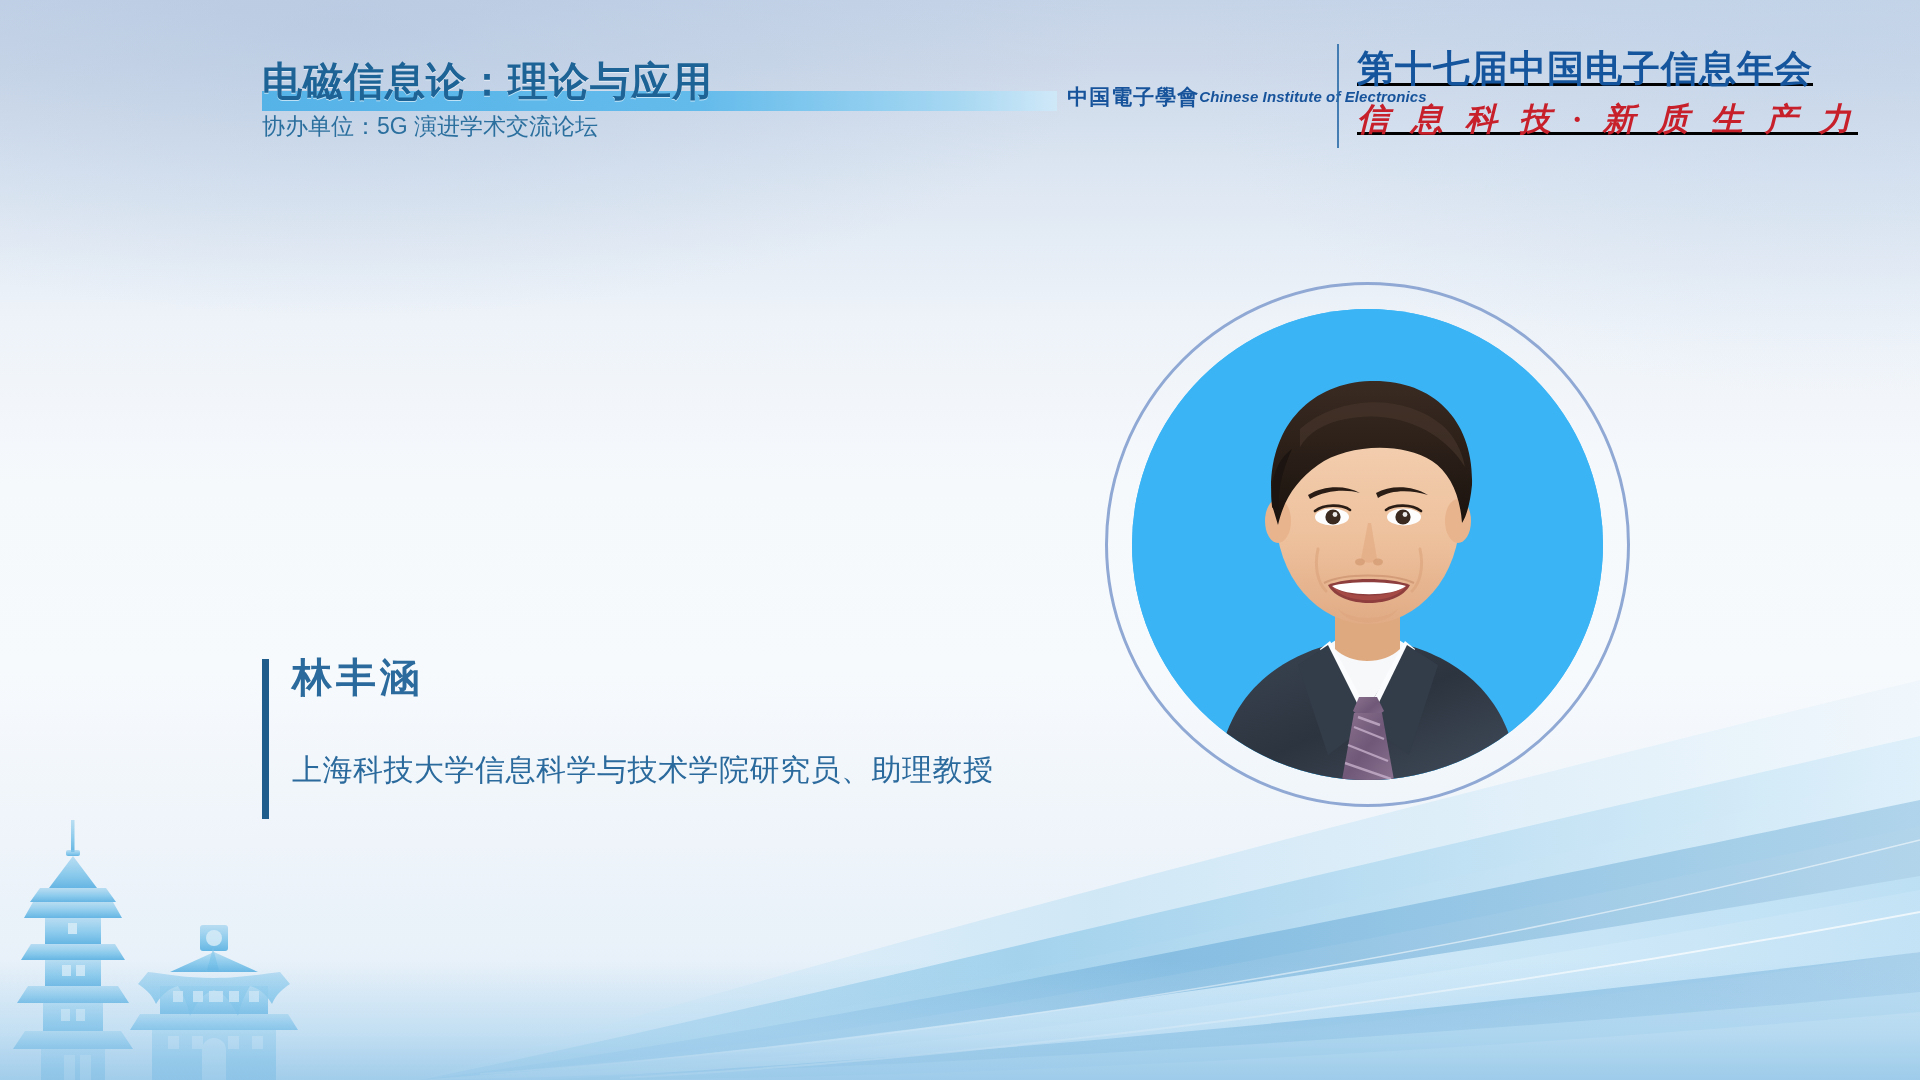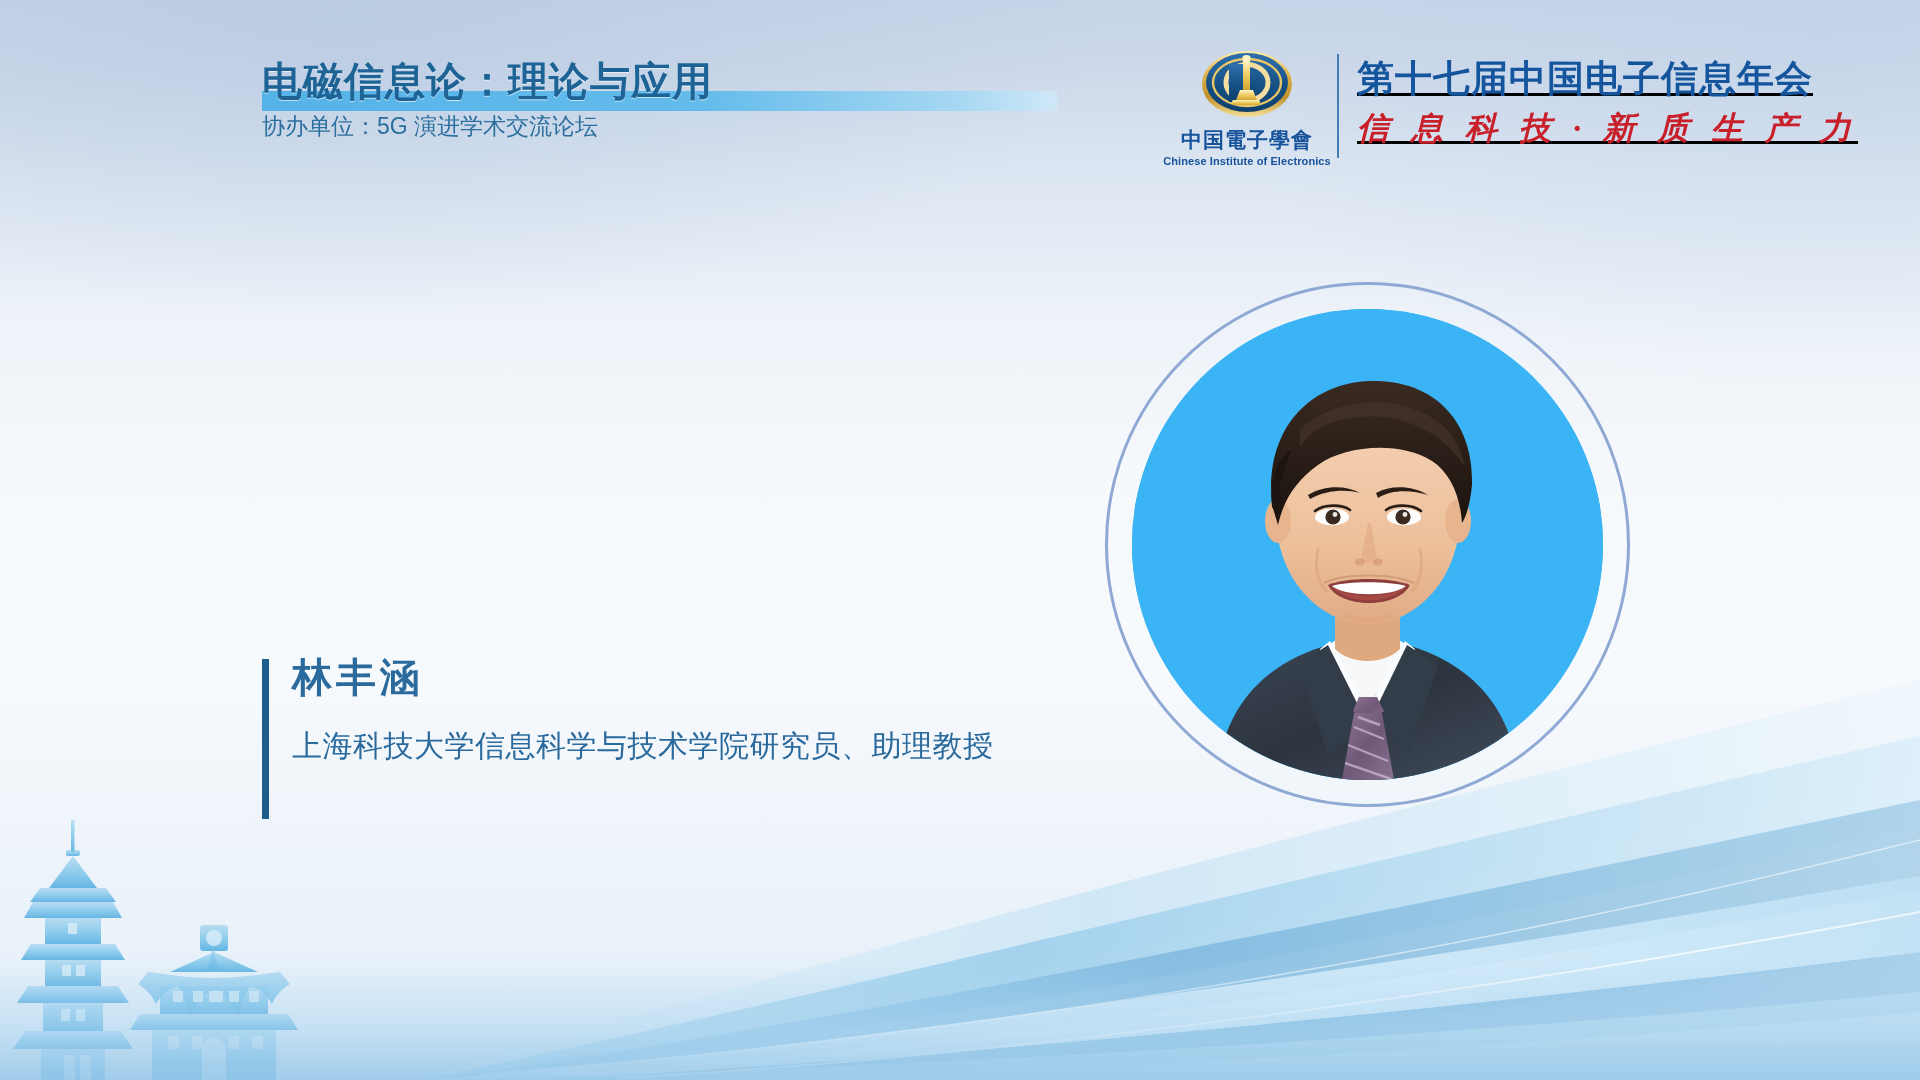--- a/index.html
+++ b/index.html
@@ -57,31 +57,31 @@
     font-size:23px; line-height:1.38;
     color:#2b6f9e; font-weight:400;
     white-space:nowrap;
   }
 
   
   .conf-lockup{
     position:absolute; right:62px; top:40px;
     display:flex; align-items:center; gap:0;
   }
-  .cie-logo{ width:152px; display:flex; flex-direction:column; align-items:center; }
+  .cie-logo{ width:152px; display:flex; align-items:center;justify-content:center; }
   .cie-emblem{ width:96px; height:80px; }
   .cie-cn{
     margin-top:2px;
     font-family:"Liberation Serif","DejaVu Serif",serif;
     font-size:21px; font-weight:700; color:#17539b;
     letter-spacing:1px; white-space:nowrap;
   }
   .cie-en{
-    font-size:11px; font-weight:700; color:#17539b;
-    letter-spacing:.1px; white-space:nowrap; margin-top:1px;
+    font-size:15px; font-weight:700; color:#17539b;
+    letter-spacing:.1px; white-space:nowrap; margin-top:1px;font-style:italic;
   }
   .lockup-divider{
     width:2px; height:104px; margin:0 18px 0 14px;
     background:#2c6ca8; opacity:.85;
   }
   .conf-text{ display:flex; flex-direction:column;text-decoration:underline; }
   .conf-cn{
     font-size:37px; font-weight:700; color:#15559d;
     letter-spacing:1px; line-height:1.05; white-space:nowrap;
   }
@@ -112,21 +112,21 @@
   .speaker-bar{
     position:absolute; left:0; top:4px;
     width:7px; height:160px;
     background:#1f5d8c;
   }
   .speaker-name{
     font-size:40px; font-weight:700; color:#2b6a9c;
     letter-spacing:4px; line-height:1.1;
   }
   .speaker-affil{
-    margin-top:27px;
+    margin-top:51px;
     font-size:30px; font-weight:400; color:#2b6a9c;
     letter-spacing:.5px; white-space:nowrap;text-align:center;
   }
 
   
   .portrait{
     position:absolute; left:1105px; top:282px;
     width:525px; height:525px;
   }
   .portrait-ring{

